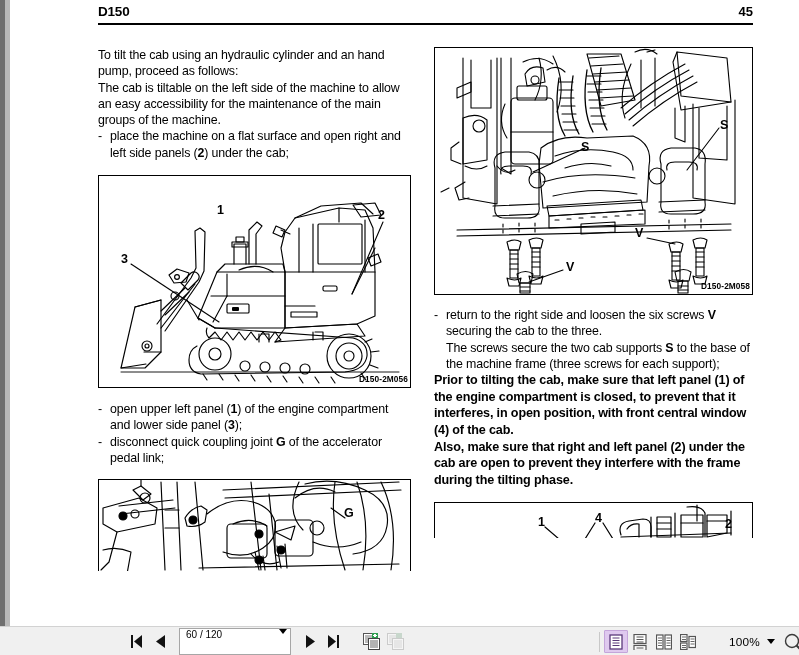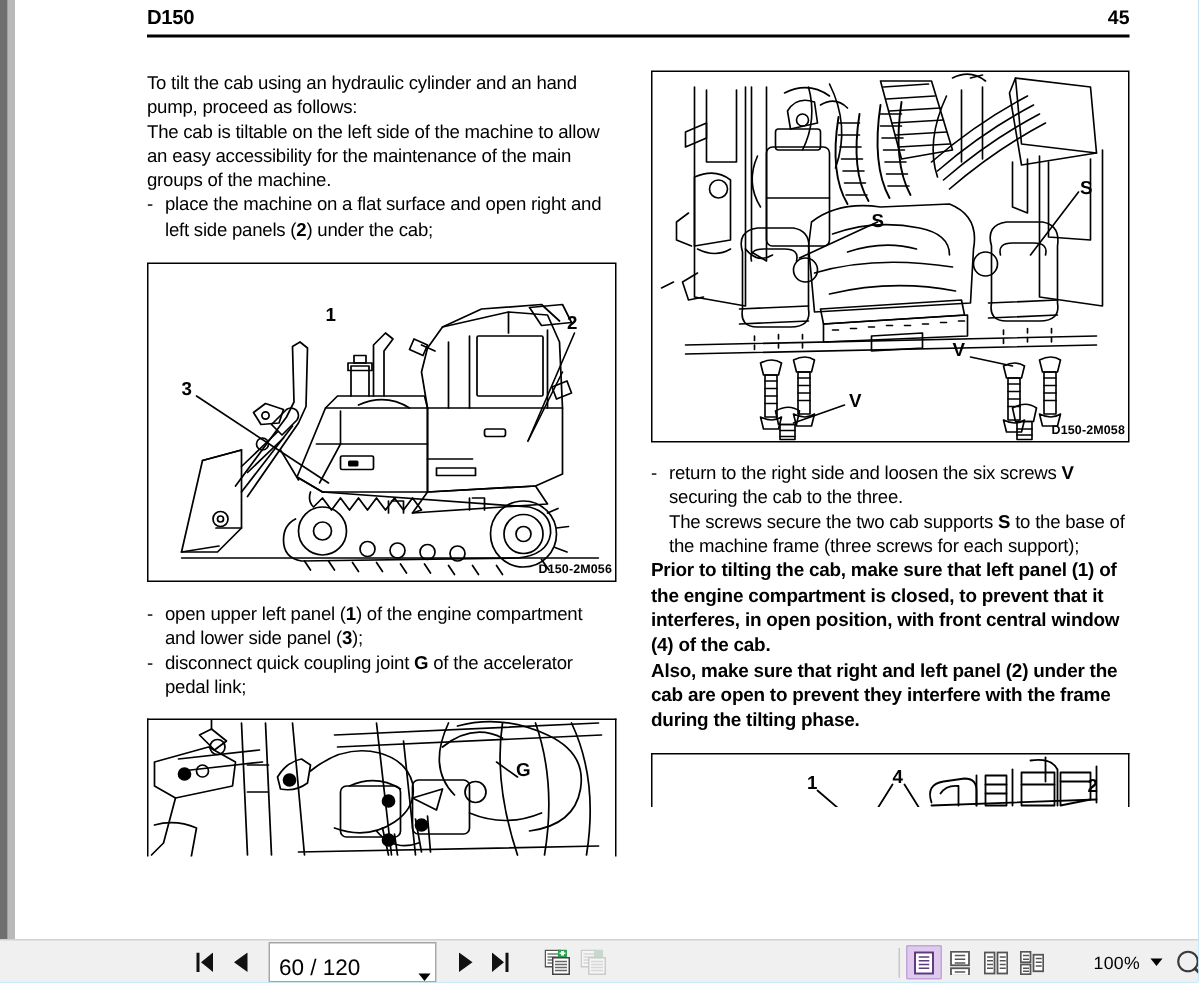--- a/index.html
+++ b/index.html
@@ -8,21 +8,21 @@
     width: 799px; height: 655px;
     overflow: hidden;
     background: #ffffff;
     font-family: "Liberation Sans", sans-serif;
   }
 
   #app {
     position: relative;
     width: 799px;
     height: 655px;
-    background: #0ea5e9;
+    background: #1d4ed8;
     overflow: hidden;
   }
 
   
   #viewer {
     position: absolute;
     left: 0; top: 0;
     width: 799px;
     height: 626px;
     background: #a0a0a0;
@@ -190,25 +190,25 @@
     cursor: pointer;
     padding: 0;
   }
   .tbbtn.sel { background: #dfc9ef; border: 1px solid #c4a5da; border-radius: 1px; }
   .tbbtn.dim { opacity: 0.35; }
 
   .pagebox {
     width: 112px; height: 27px;
     background: #fff;
     border: 1px solid #a6a6a6;
-    display: flex; align-items: flex-end;
+    display: flex; align-items: flex-start;
     justify-content: space-between;
     margin: 0 7px;
     padding: 0 3px 0 6px;
-    font-size: 15px;
+    font-size: 10px;
     color: #000;
     cursor: text;
   }
   .caret-dn {
     width: 0; height: 0;
     border-left: 4px solid transparent;
     border-right: 4px solid transparent;
     border-top: 5px solid #000;
   }
   .zoomval {

